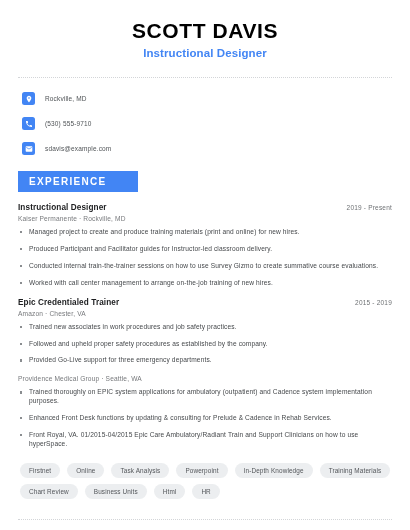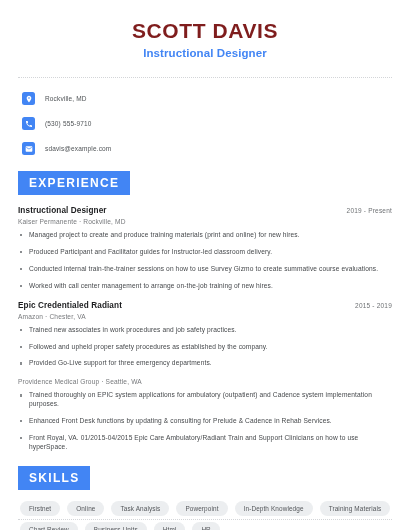--- a/index.html
+++ b/index.html
@@ -24,21 +24,21 @@
 
   
   .header {
     padding-top: 19px;
     text-align: center;
   }
   .full-name {
     font-size: 21px;
     font-weight: bold;
     letter-spacing: 0.6px;
-    color: #7f1d1d;
+    color: #000000;
     line-height: 1.1;
   }
   .job-title {
     margin-top: 5px;
     font-size: 11.5px;
     font-weight: bold;
     color: #4285f4;
     letter-spacing: 0.1px;
   }
 
@@ -78,24 +78,24 @@
   }
 
   
   .section {
     margin-top: 14px;
   }
   .section-badge {
     display: inline-block;
     background: #4285f4;
     color: #ffffff;
-    font-size: 12px;
+    font-size: 10px;
     font-weight: bold;
     letter-spacing: 1.3px;
-    padding: 5px 11px 5px 11px;
+    padding: 5px 32px 5px 11px;
   }
 
   
   .jobs { margin-top: 11px; }
   .job { margin-bottom: 10px; }
   .job-head {
     display: flex;
     justify-content: space-between;
     align-items: baseline;
   }
@@ -225,21 +225,21 @@
         <ul class="bullets">
           <li>Managed project to create and produce training materials (print and online) for new hires.</li>
           <li>Produced Participant and Facilitator guides for Instructor-led classroom delivery.</li>
           <li>Conducted internal train-the-trainer sessions on how to use Survey Gizmo to create summative course evaluations.</li>
           <li>Worked with call center management to arrange on-the-job training of new hires.</li>
         </ul>
       </div>
 
       <div class="job">
         <div class="job-head">
-          <span class="job-role">Epic Credentialed Radiant</span>
+          <span class="job-role">Epic Credentialed Trainer</span>
           <span class="job-dates">2015 - 2019</span>
         </div>
         <div class="job-meta">Amazon · Chester, VA</div>
         <ul class="bullets">
           <li>Trained new associates in work procedures and job safety practices.</li>
           <li>Followed and upheld proper safety procedures as established by the company.</li>
           <li>Provided Go-Live support for three emergency departments.</li>
         </ul>
       </div>
 
@@ -249,21 +249,20 @@
           <li>Trained thoroughly on EPIC system applications for ambulatory (outpatient) and Cadence system implementation purposes.</li>
           <li>Enhanced Front Desk functions by updating &amp; consulting for Prelude &amp; Cadence in Rehab Services.</li>
           <li>Front Royal, VA. 01/2015-04/2015 Epic Care Ambulatory/Radiant Train and Support Clinicians on how to use hyperSpace.</li>
         </ul>
       </div>
 
     </div>
   </div>
 
   <div class="section">
-    <div class="section-badge">SKILLS</div>
 
     <div class="skills-wrap">
       <span class="skill-tag">Firstnet</span>
       <span class="skill-tag">Online</span>
       <span class="skill-tag">Task Analysis</span>
       <span class="skill-tag">Powerpoint</span>
       <span class="skill-tag">In-Depth Knowledge</span>
       <span class="skill-tag">Training Materials</span>
       <span class="skill-tag">Chart Review</span>
       <span class="skill-tag">Business Units</span>

